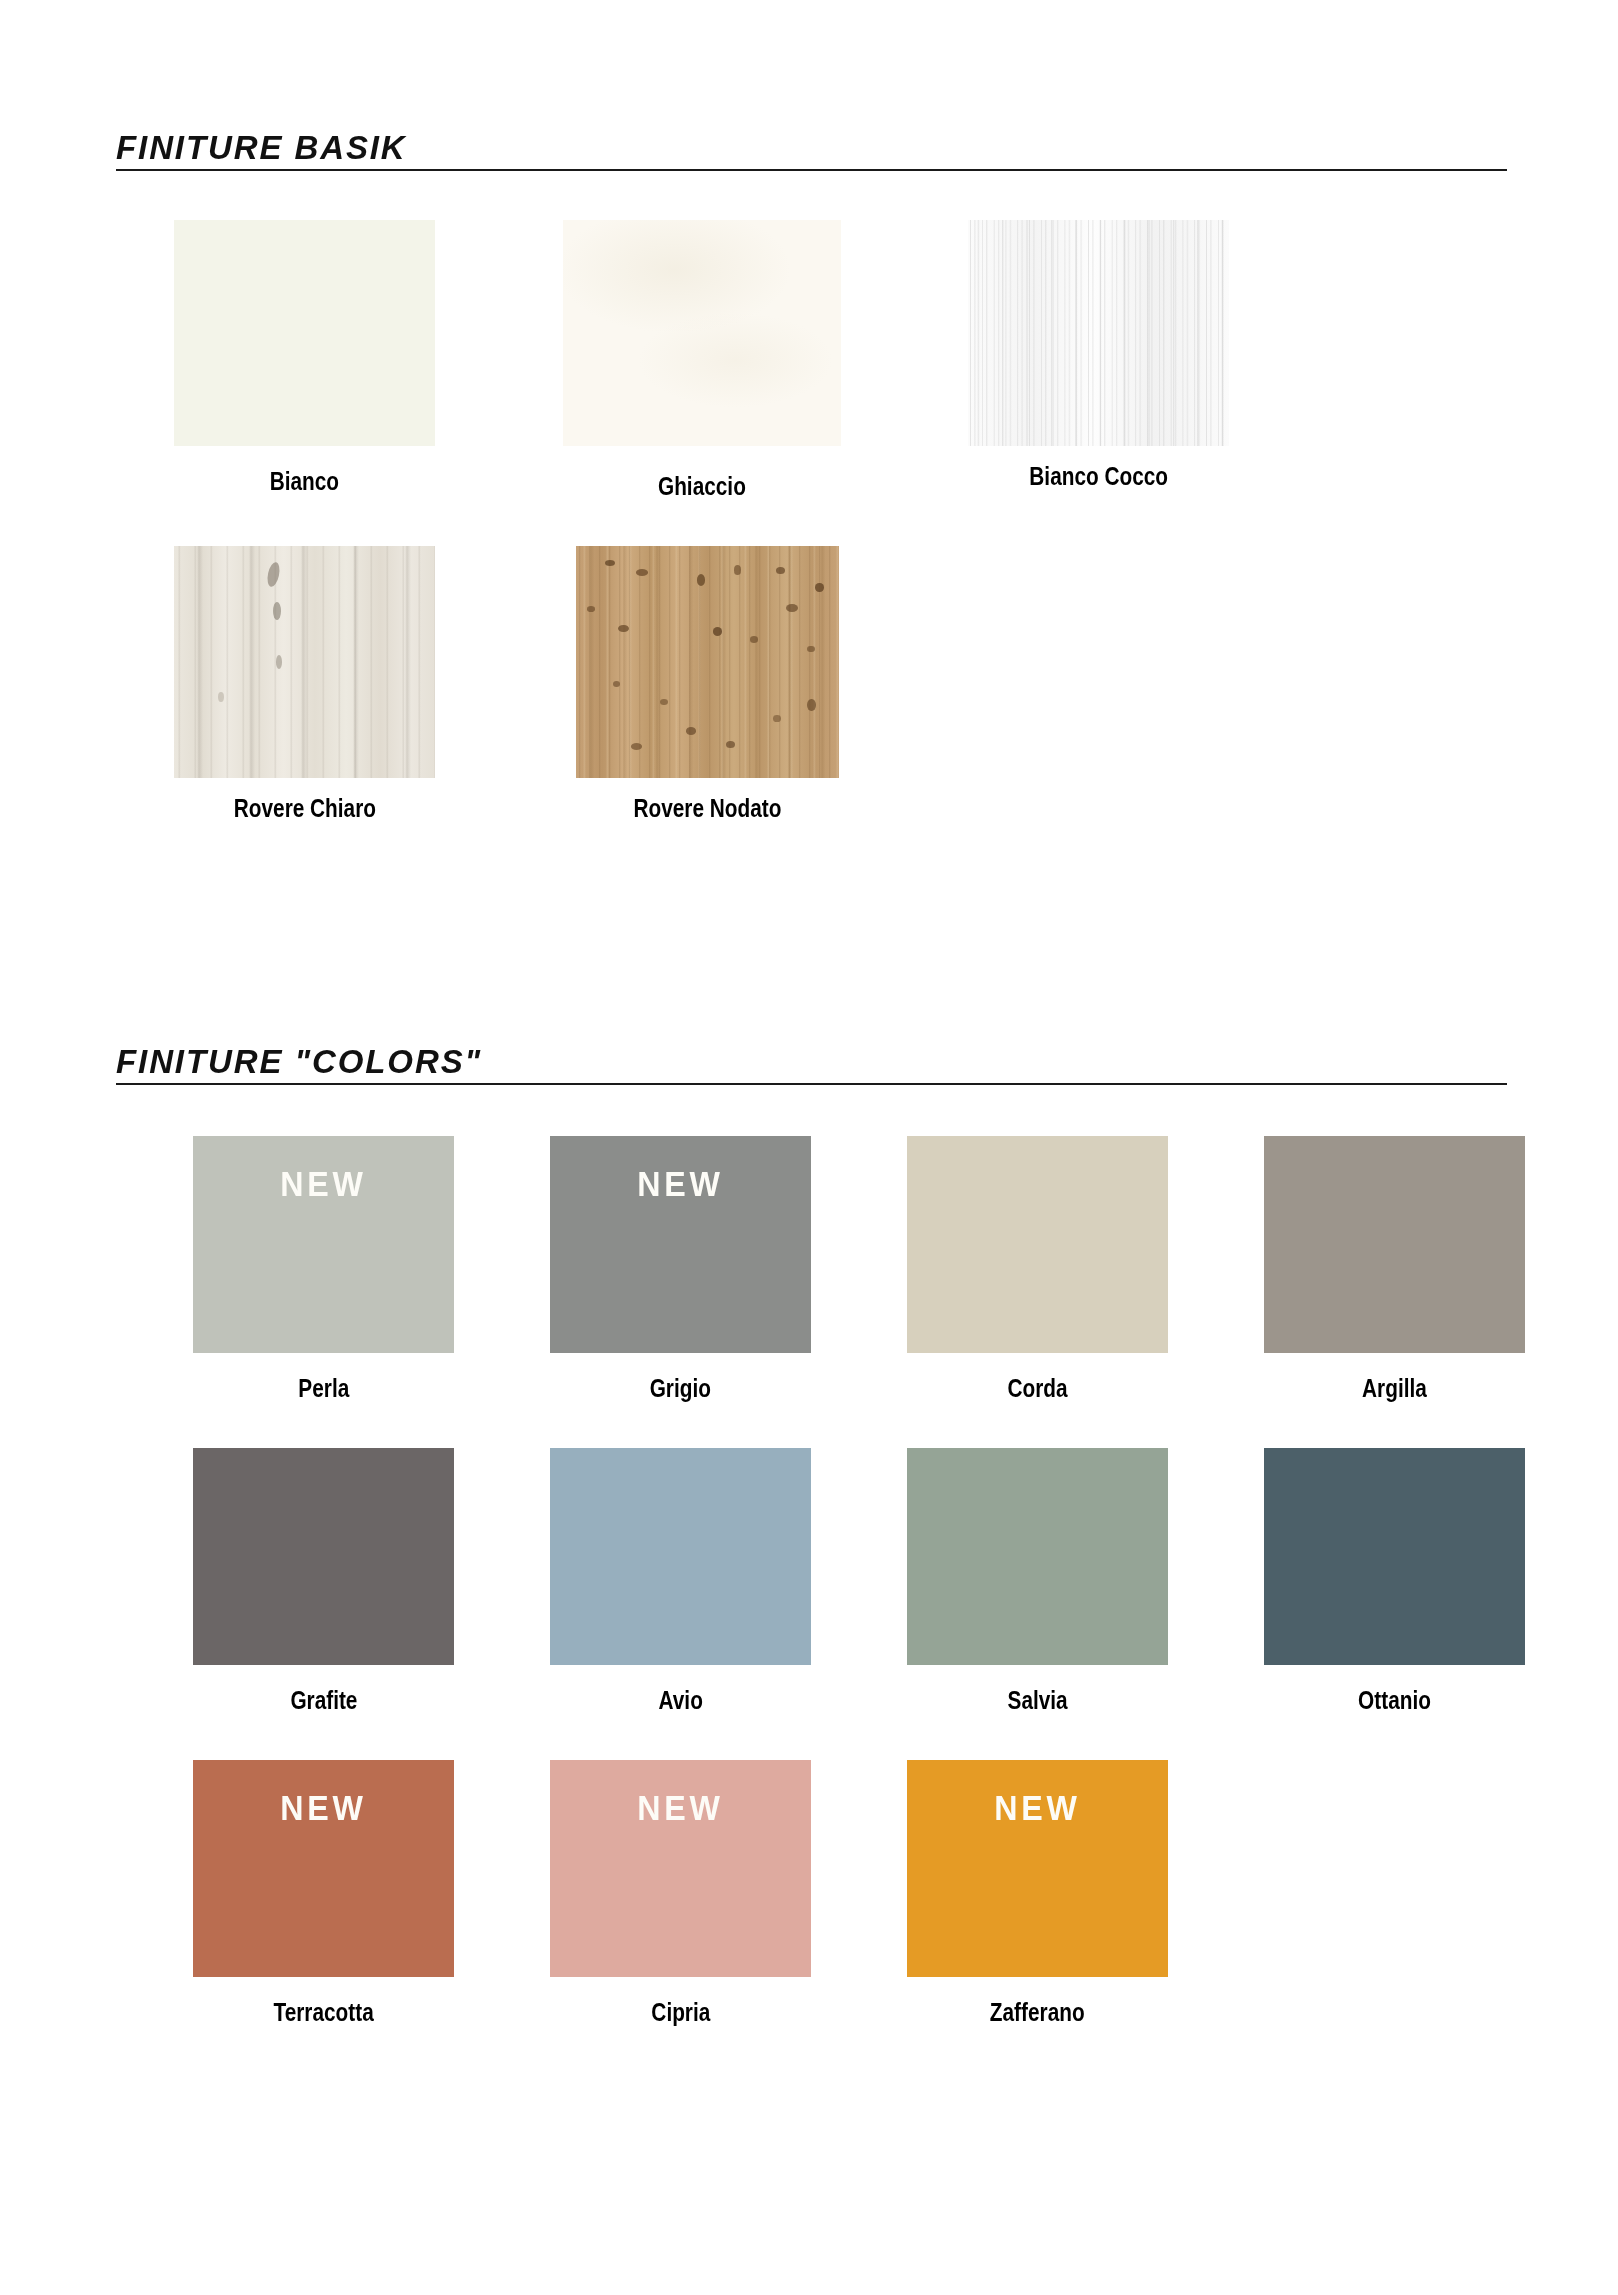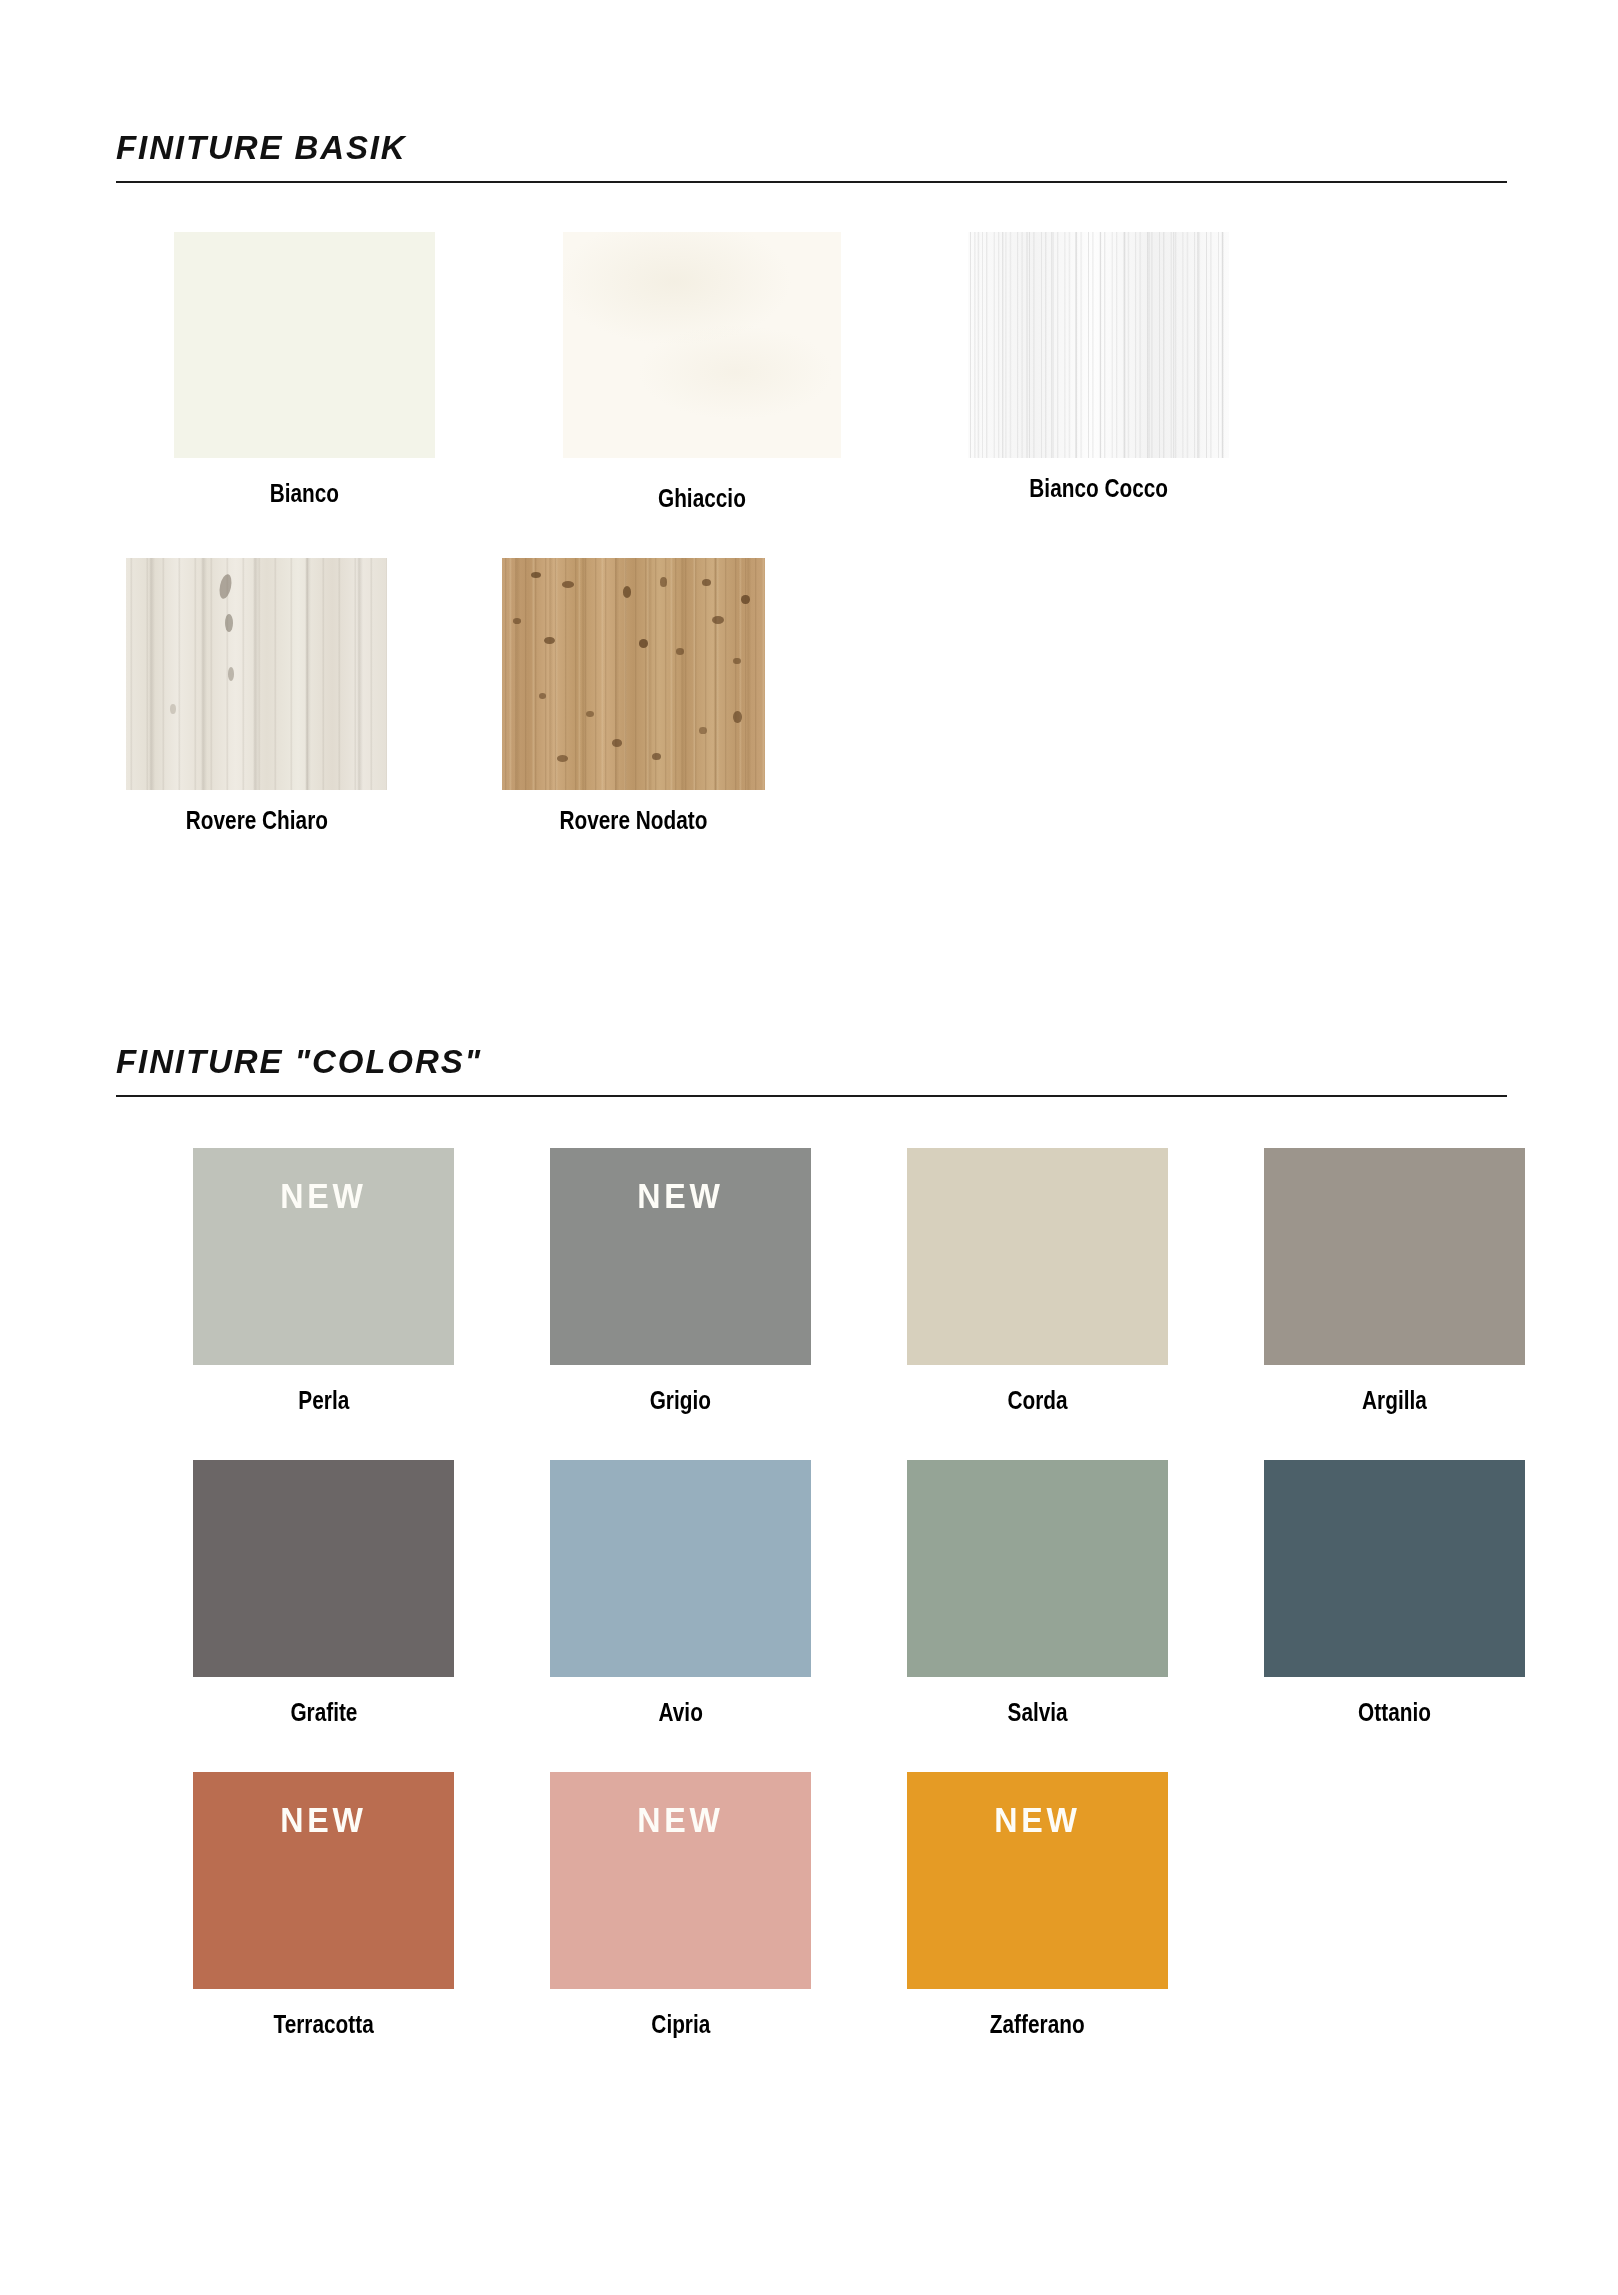--- a/index.html
+++ b/index.html
@@ -34,21 +34,21 @@
     width: 1391px;
   }
   .section-title {
     font-family: "Liberation Sans", sans-serif;
     font-weight: bold;
     font-style: italic;
     font-size: 33px;
     letter-spacing: 1.9px;
     color: #111111;
     line-height: 1.0;
-    padding-bottom: 17px;
+    padding-bottom: 5px;
     white-space: nowrap;
   }
   .section-rule {
     height: 0;
     border-top: 2.5px solid #1a1a1a;
     width: 1391px;
   }
 
   
   .grid {
@@ -98,21 +98,21 @@
     text-align: center;
     white-space: nowrap;
     transform: scaleX(0.80);
   }
 
   
   .basik { top: 131px; }
   .basik .grid { margin-top: 49px; }
   .basik .cell { width: 377px; }
   .basik .row1 { padding-left: 116px; gap: 20px; }
-  .basik .row2 { padding-left: 68px; margin-top: 44px; }
+  .basik .row2 { padding-left: 116px; margin-top: 44px; gap: 26px; }
 
   .basik .sw-bianco   { width: 261px; height: 226px; }
   .basik .sw-ghiaccio { width: 278px; height: 226px; }
   .basik .sw-cocco    { width: 261px; height: 226px; }
   .basik .sw-larice   { width: 261px; height: 226px; }
   .basik .sw-chiaro   { width: 261px; height: 232px; }
   .basik .sw-kobe     { width: 266px; height: 232px; }
   .basik .sw-nodato   { width: 263px; height: 232px; }
 
   .basik .lbl-pad-a { padding-top: 20px; }

